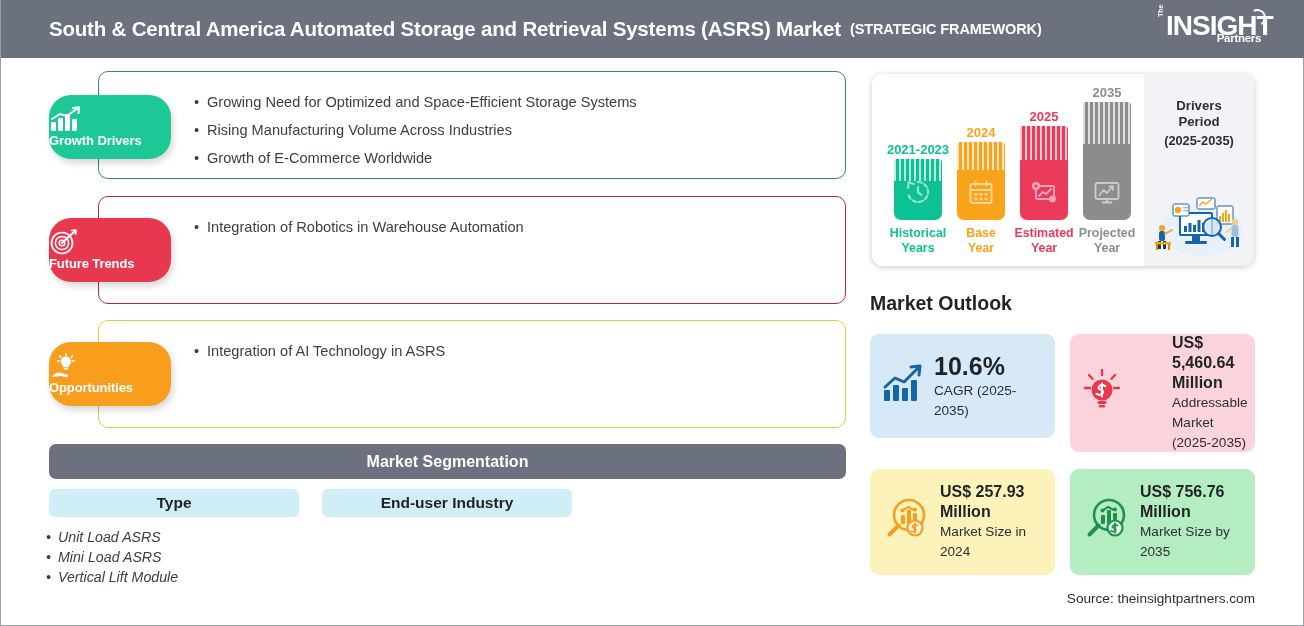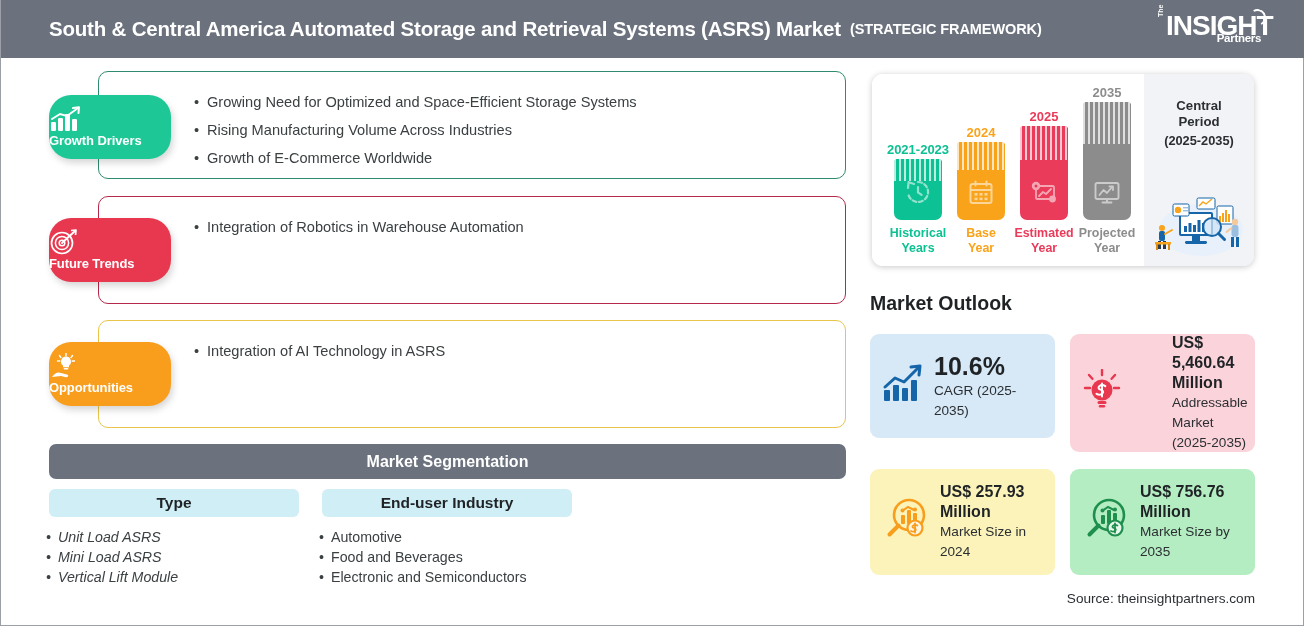--- a/index.html
+++ b/index.html
@@ -337,25 +337,20 @@
   <div class="seg-col-head" id="seg-head-type" style="background: rgb(207, 238, 246);">
     <span>Type</span>
   </div>
   <div class="seg-col-head" id="seg-head-ind" style="background: rgb(207, 238, 246);">
     <span>End-user Industry</span>
   </div>
   <ul class="seg-list" id="seg-list-type">
     <li>Unit Load ASRS</li>
     <li>Mini Load ASRS</li>
     <li>Vertical Lift Module</li>
-  </ul>
-  <ul class="seg-list" id="seg-list-ind">
-    <li>Automotive</li>
-    <li>Food and Beverages</li>
-    <li>Electronic and Semiconductors</li>
   </ul>
 
   <div id="forecast">
     <div id="forecast-left">
 
       <div class="fc-bar-group" id="fcg0" style="left: 22px; width: 48px; height: 119px;">
         <span class="fc-year" id="fcy0" style="color: rgb(12, 193, 147); bottom: 99px;">2021-2023</span>
         <div class="fc-bar" id="fcb0" style="height: 61px;">
           <div class="fc-bar-stripe" id="fcs0" style="background-color: rgb(12, 193, 147); background-image: repeating-linear-gradient(90deg, rgba(255, 255, 255, 0.72) 0px, rgba(255, 255, 255, 0.72) 2.4px, rgb(12, 193, 147) 2.4px, rgb(12, 193, 147) 5px);"></div>
           <div class="fc-bar-solid" id="fcd0" style="background: rgb(12, 193, 147);">
@@ -429,21 +424,21 @@
               </svg>
             </span>
           </div>
         </div>
         <span class="fc-label" id="fcl3" style="color: rgb(140, 140, 140);">Projected<br>Year</span>
       </div>
     </div>
 
     <div id="forecast-right" style="background: rgb(242, 243, 246);">
       <div class="fr-title">
-        <span>Central</span><br>
+        <span>Drivers</span><br>
         <span>Period</span>
       </div>
       <div class="fr-range">(2025-2035)</div>
       <span style="position:absolute;left:5px;bottom:6px;">
         <svg width="100" height="66" viewBox="0 0 100 66">
           <ellipse cx="52" cy="40" rx="42" ry="26" fill="#e8f1fb"></ellipse>
           <rect x="30" y="22" width="34" height="24" rx="2" fill="#1565a8"></rect>
           <rect x="32" y="24" width="30" height="20" fill="#ffffff"></rect>
           <g fill="#1565a8">
               <rect x="35" y="36" width="3" height="6"></rect>

